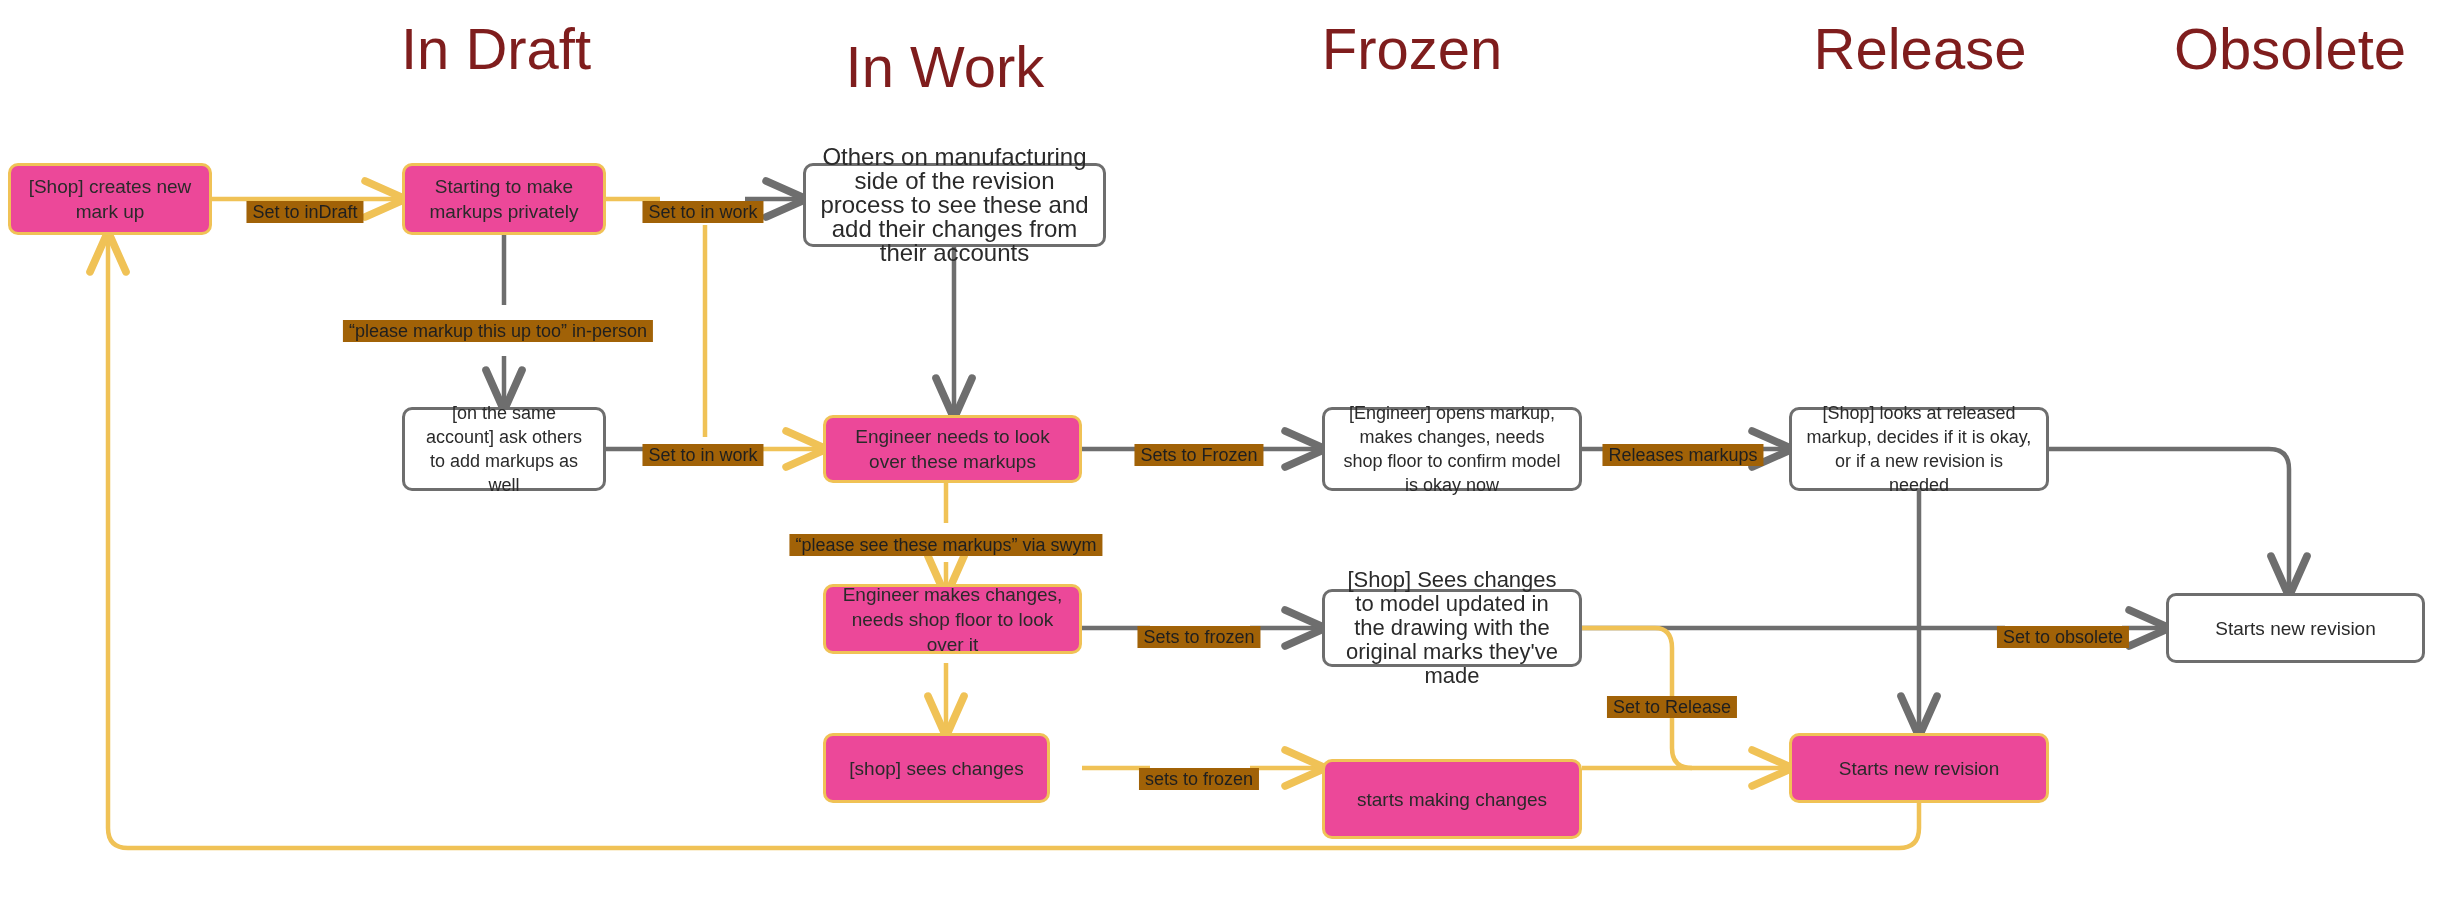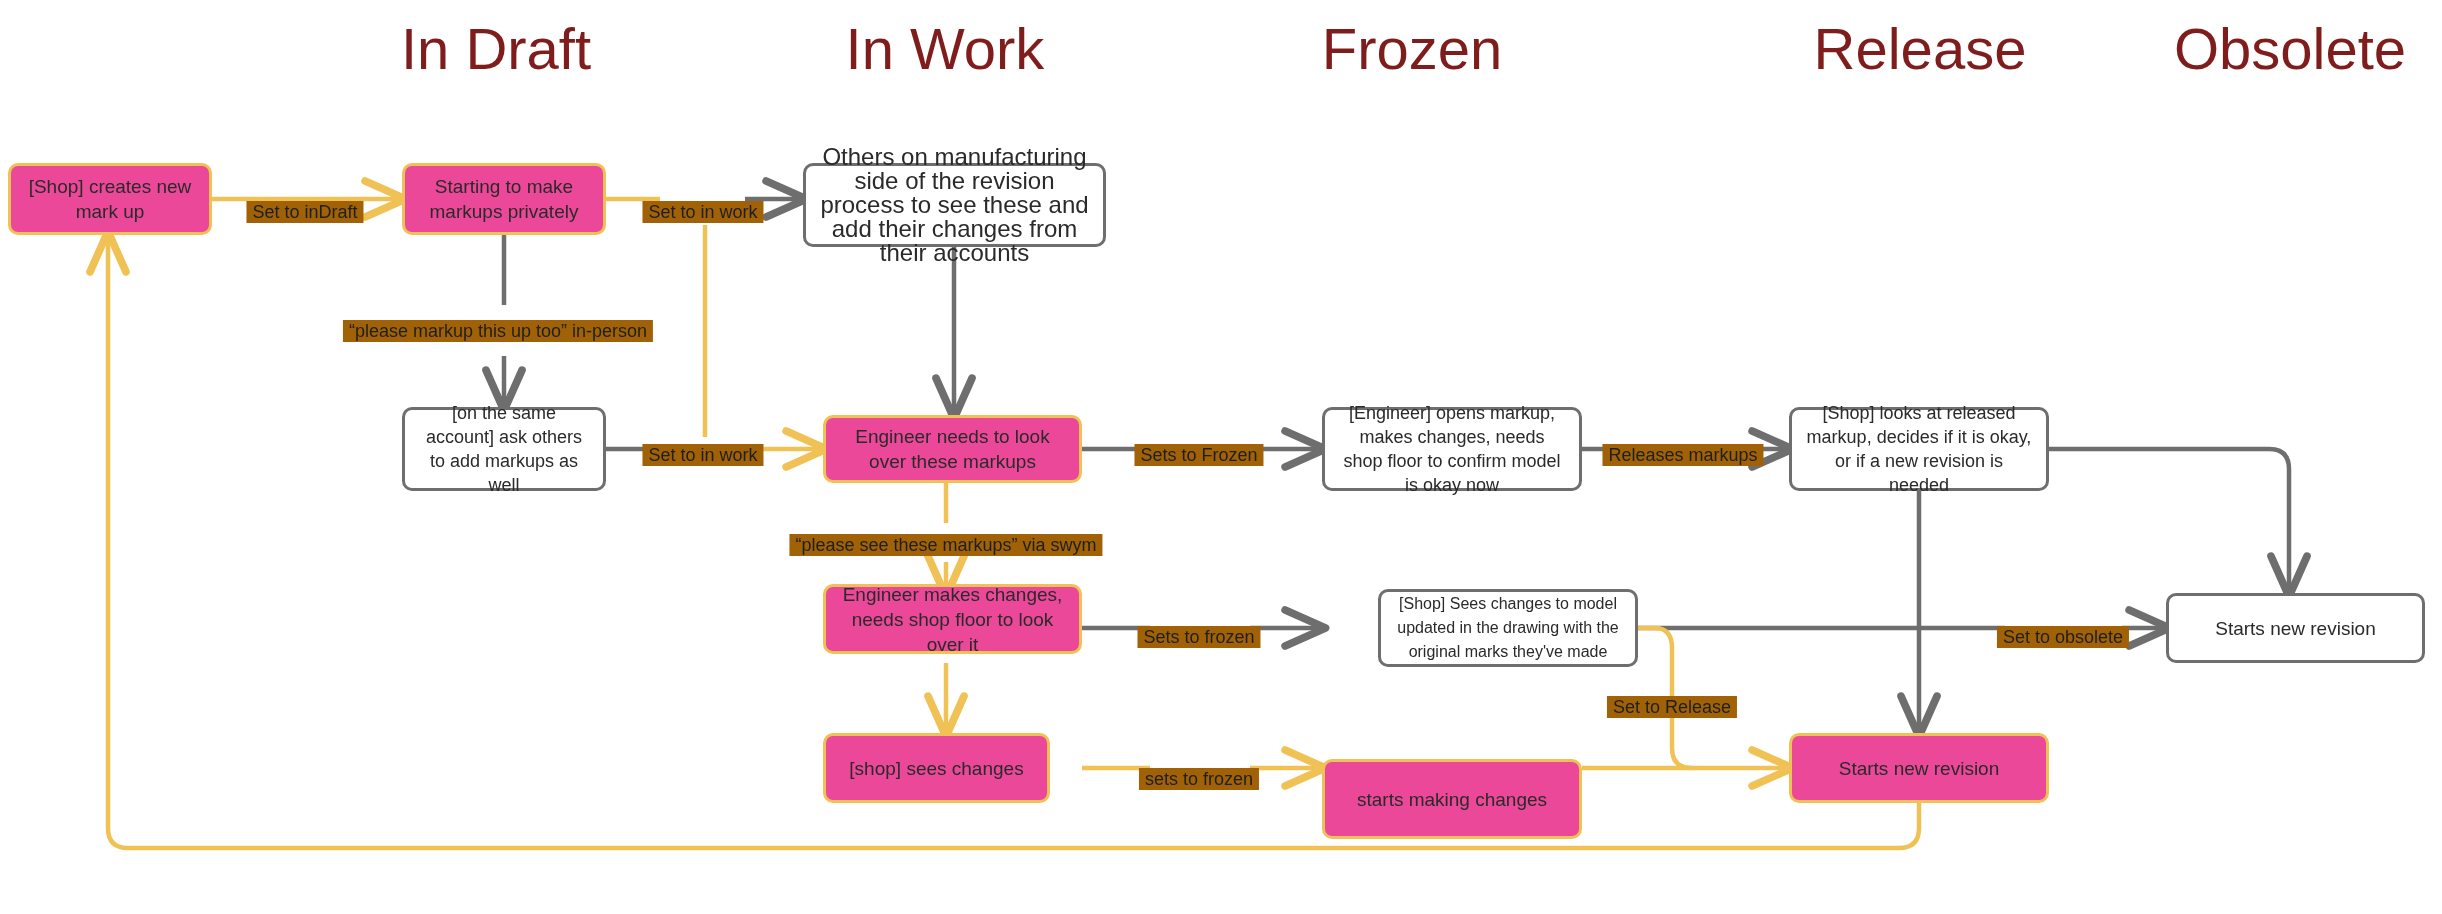--- a/index.html
+++ b/index.html
@@ -21,21 +21,21 @@
   .edge-label{position:absolute;font-size:18px;line-height:22px;color:#1f1f1f;
               white-space:nowrap;transform:translate(-50%,-50%);background:#a16207;
               padding:0 6px;}
 </style>
 </head>
 <body>
 
 <div id="canvas">
 
   <div class="col-header" style="left:496px;top:20px;">In Draft</div>
-  <div class="col-header" style="left:945px;top:20px;text-align:right;">In Work</div>
+  <div class="col-header" style="left:945px;top:38px;text-align:right;">In Work</div>
   <div class="col-header" style="left:1412px;top:20px;">Frozen</div>
   <div class="col-header" style="left:1920px;top:20px;">Release</div>
   <div class="col-header" style="left:2290px;top:20px;">Obsolete</div>
 
   <svg class="edges" viewBox="0 0 2442 914" xmlns="http://www.w3.org/2000/svg">
     <defs>
       <marker id="ah-y" markerWidth="12" markerHeight="12" refX="9.2" refY="5" orient="auto" markerUnits="strokeWidth">
         <path d="M1,1 L10,5 L1,9" fill="none" stroke="#f0c256" stroke-width="1.7" stroke-linecap="round" stroke-linejoin="round"></path>
       </marker>
       <marker id="ah-g" markerWidth="12" markerHeight="12" refX="9.2" refY="5" orient="auto" markerUnits="strokeWidth">
@@ -116,21 +116,21 @@
   </div>
 
   <div class="node grey" style="left:1789px;top:407px;width:260px;height:84px;font-size:18px;line-height:24px;">
     <span>[Shop] looks at released markup, decides if it is okay, or if a new revision is needed</span>
   </div>
 
   <div class="node yellow" style="left:823px;top:584px;width:259px;height:70px;">
     <span>Engineer makes changes, needs shop floor to look over it</span>
   </div>
 
-  <div class="node grey" style="left:1378px;top:589px;width:260px;height:78px;font-size:16px;line-height:24px;">
+  <div class="node grey" style="left:1322px;top:589px;width:260px;height:78px;font-size:22px;line-height:24px;">
     <span>[Shop] Sees changes to model updated in the drawing with the original marks they've made</span>
   </div>
 
   <div class="node grey" style="left:2166px;top:593px;width:259px;height:70px;">
     <span>Starts new revision</span>
   </div>
 
   <div class="node yellow" style="left:823px;top:733px;width:227px;height:70px;">
     <span>[shop] sees changes</span>
   </div>

